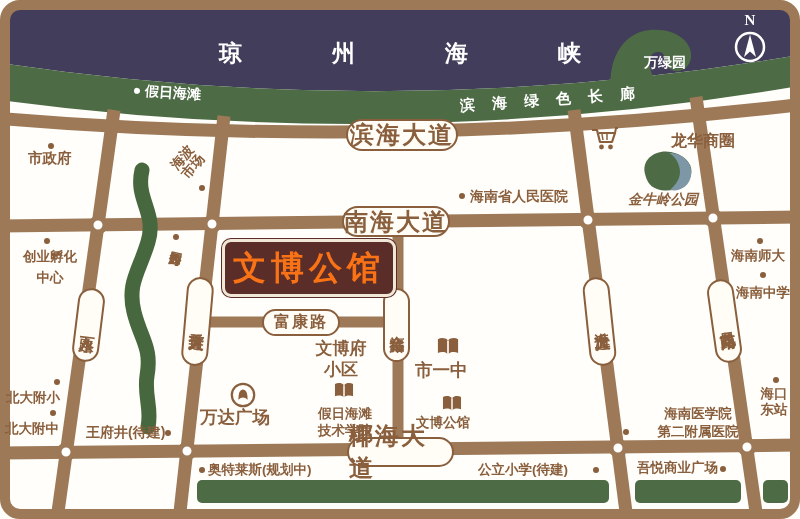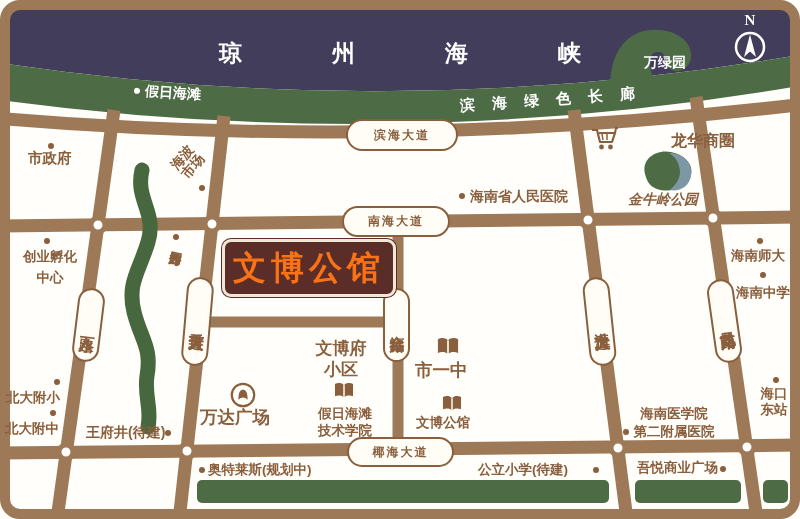--- a/index.html
+++ b/index.html
@@ -6,21 +6,21 @@
   #map{position:relative;width:800px;height:519px;overflow:hidden;
        font-family:"Liberation Sans","DejaVu Sans",sans-serif;background:#fffefa;}
   #base{position:absolute;left:0;top:0;}
   .lbl{position:absolute;color:#8a5f3d;font-weight:bold;font-size:13.5px;white-space:nowrap;line-height:1.2;}
   .white{color:#ffffff;}
   .ctr{text-align:center;}
   .dot{position:absolute;width:6px;height:6px;border-radius:50%;background:#8a5f3d;}
   .dot-w{display:inline-block;width:6px;height:6px;border-radius:50%;background:#fff;margin-right:5px;vertical-align:middle;}
   .pill{position:absolute;background:#fffdf6;border:2.5px solid #8a5f3d;border-radius:18px;
         color:#8a5f3d;font-weight:bold;display:flex;align-items:center;justify-content:center;
-        font-size:12px;letter-spacing:2px;box-sizing:border-box;}
+        font-size:24px;letter-spacing:2px;box-sizing:border-box;}
   .pill-v{writing-mode:vertical-rl;text-orientation:upright;width:27px;letter-spacing:1px;
           border-radius:14px;font-size:15.5px;padding:6px 0;justify-content:center;}
   #estate-box{position:absolute;left:222px;top:239px;width:168px;height:52px;background:#5b2d28;
         border:3px solid #f0e7d6;border-radius:9px;box-shadow:0 0 0 1px #5b2d28;
         display:flex;align-items:center;justify-content:center;color:#f97316;
         font-family:"Liberation Serif","DejaVu Serif",serif;font-weight:bold;font-size:33px;letter-spacing:5px;}
   #strait{left:219px;top:40px;font-size:23px;letter-spacing:90px;}
   #corridor{left:460px;top:90px;font-size:15px;letter-spacing:17px;transform:rotate(-4deg);}
   #beach{left:134px;top:84px;font-size:14px;transform:rotate(4deg);}
   #wanlv{left:644px;top:54px;font-size:14px;font-weight:bold;}
@@ -81,20 +81,21 @@
     <div class="n">N</div>
     <svg width="36" height="36" viewBox="0 0 36 36">
       <circle cx="18" cy="18" r="14" fill="none" stroke="#fff" stroke-width="2.5"></circle>
       <polygon points="18,5.5 12,28 18,22.5 24,28" fill="#fff"></polygon>
     </svg>
   </div>
 
   <div class="pill" style="left:346px;top:119px;width:112px;height:32px;">滨海大道</div>
   <div class="pill" style="left:342px;top:206px;width:108px;height:31px;">南海大道</div>
   <div class="pill" style="left:347px;top:437px;width:107px;height:30px;">椰海大道</div>
+  <div class="pill" style="left:262px;top:309px;width:78px;height:27px;font-size:16px;">富康路</div>
   <div class="pill pill-v" style="left:383px;top:288px;height:74px;font-size:15px;">金福路</div>
   <div class="pill pill-v rot" style="left:75px;top:288px;height:74px;font-size:15px;transform:rotate(7deg);">永万路</div>
   <div class="pill pill-v rot" style="left:184px;top:277px;height:89px;transform:rotate(5deg);">秀英大道</div>
   <div class="pill pill-v rot" style="left:586px;top:277px;height:89px;transform:rotate(-6deg);">丘海大道</div>
   <div class="pill pill-v rot" style="left:711px;top:279px;height:84px;transform:rotate(-8deg);">龙昆南路</div>
 
   <div id="estate-box">文博公馆</div>
 
   <span class="dot" style="left:48px;top:143px;"></span>
   <span class="dot" style="left:199px;top:185px;"></span>
@@ -181,19 +182,19 @@
   <div class="lbl" style="left:200px;top:407px;font-size:17.5px;">万达广场</div>
 
   <div class="lbl" style="left:86px;top:424px;font-size:14px;">王府井(待建)</div>
   <div class="lbl" style="left:6px;top:390px;">北大附小</div>
   <div class="lbl" style="left:5px;top:421px;">北大附中</div>
 
   <div class="lbl" style="left:208px;top:462px;">奥特莱斯(规划中)</div>
   <div class="lbl" style="left:478px;top:462px;">公立小学(待建)</div>
   <div class="lbl" style="left:637px;top:460px;">吾悦商业广场</div>
 
-  <div class="lbl ctr" style="left:628px;top:405px;width:92px;line-height:1.3;">
+  <div class="lbl ctr" style="left:652px;top:405px;width:92px;line-height:1.3;">
     <div>海南医学院</div>
     <div>第二附属医院</div>
   </div>
 
 
 </div>
 
 </body></html>

